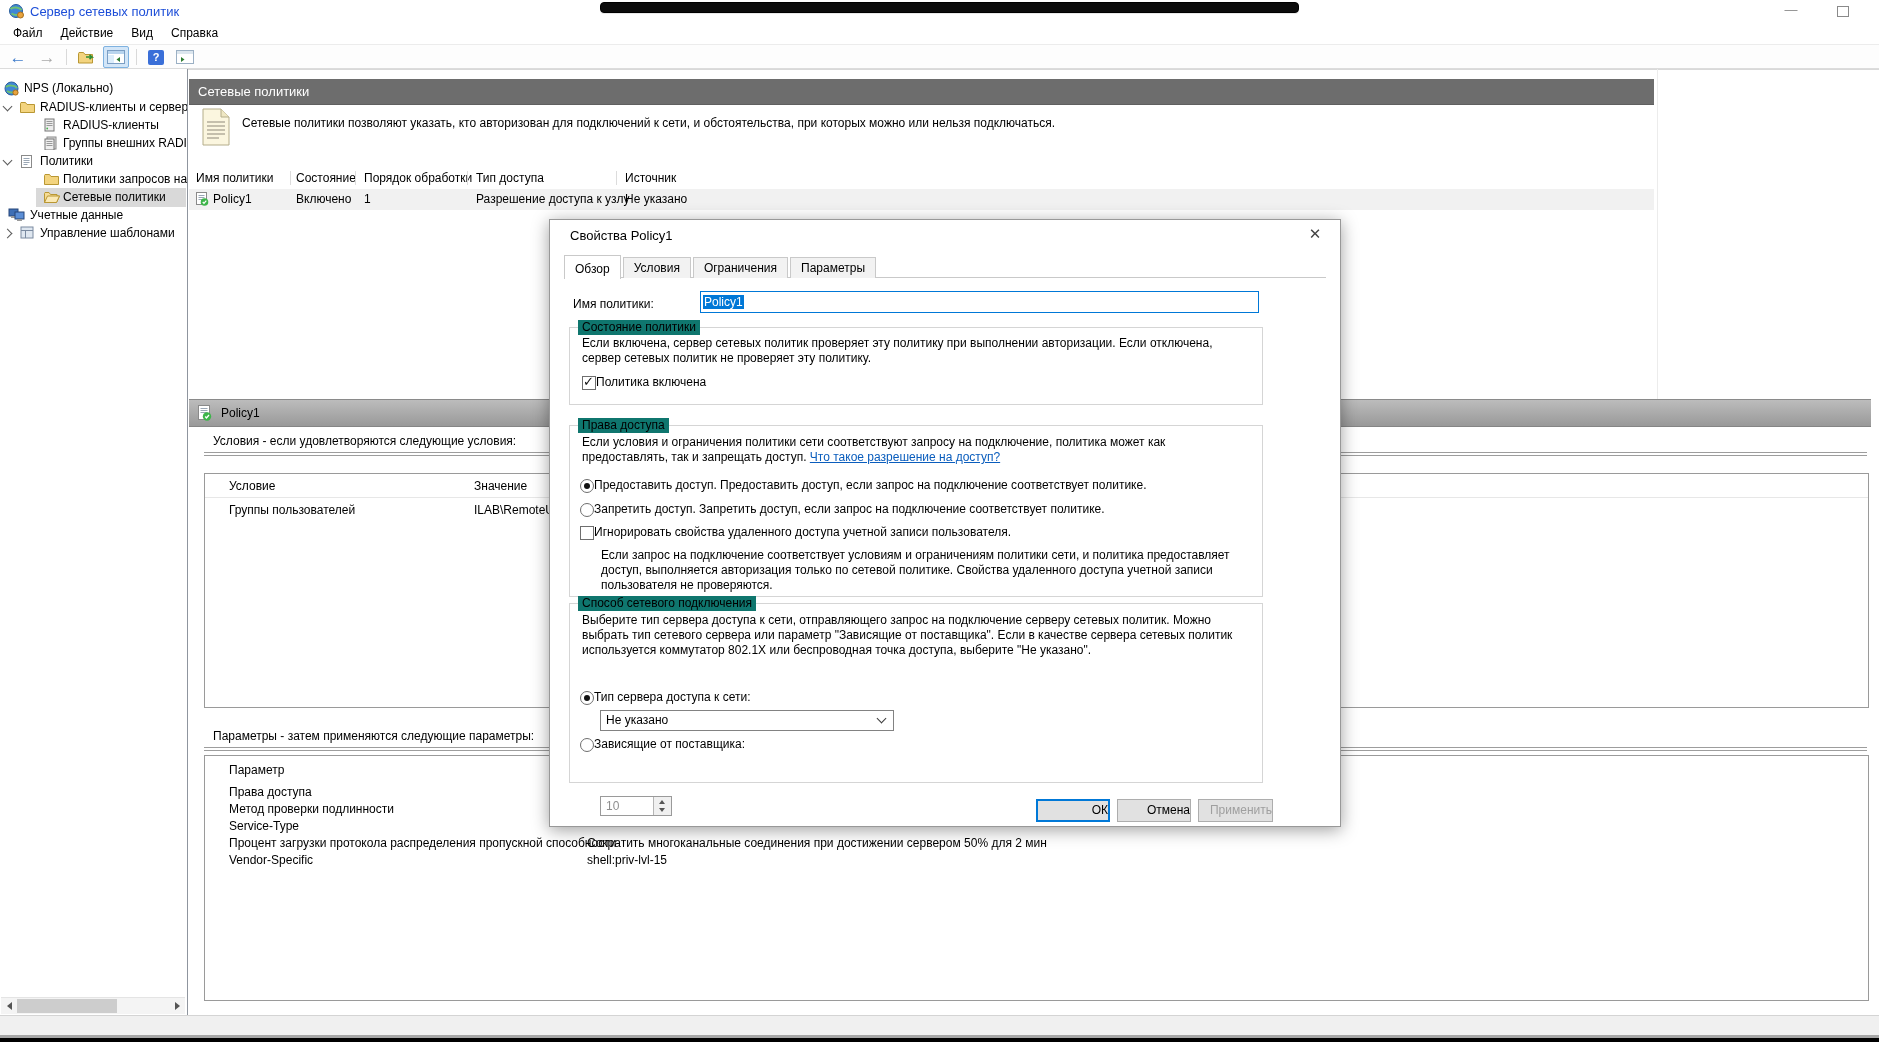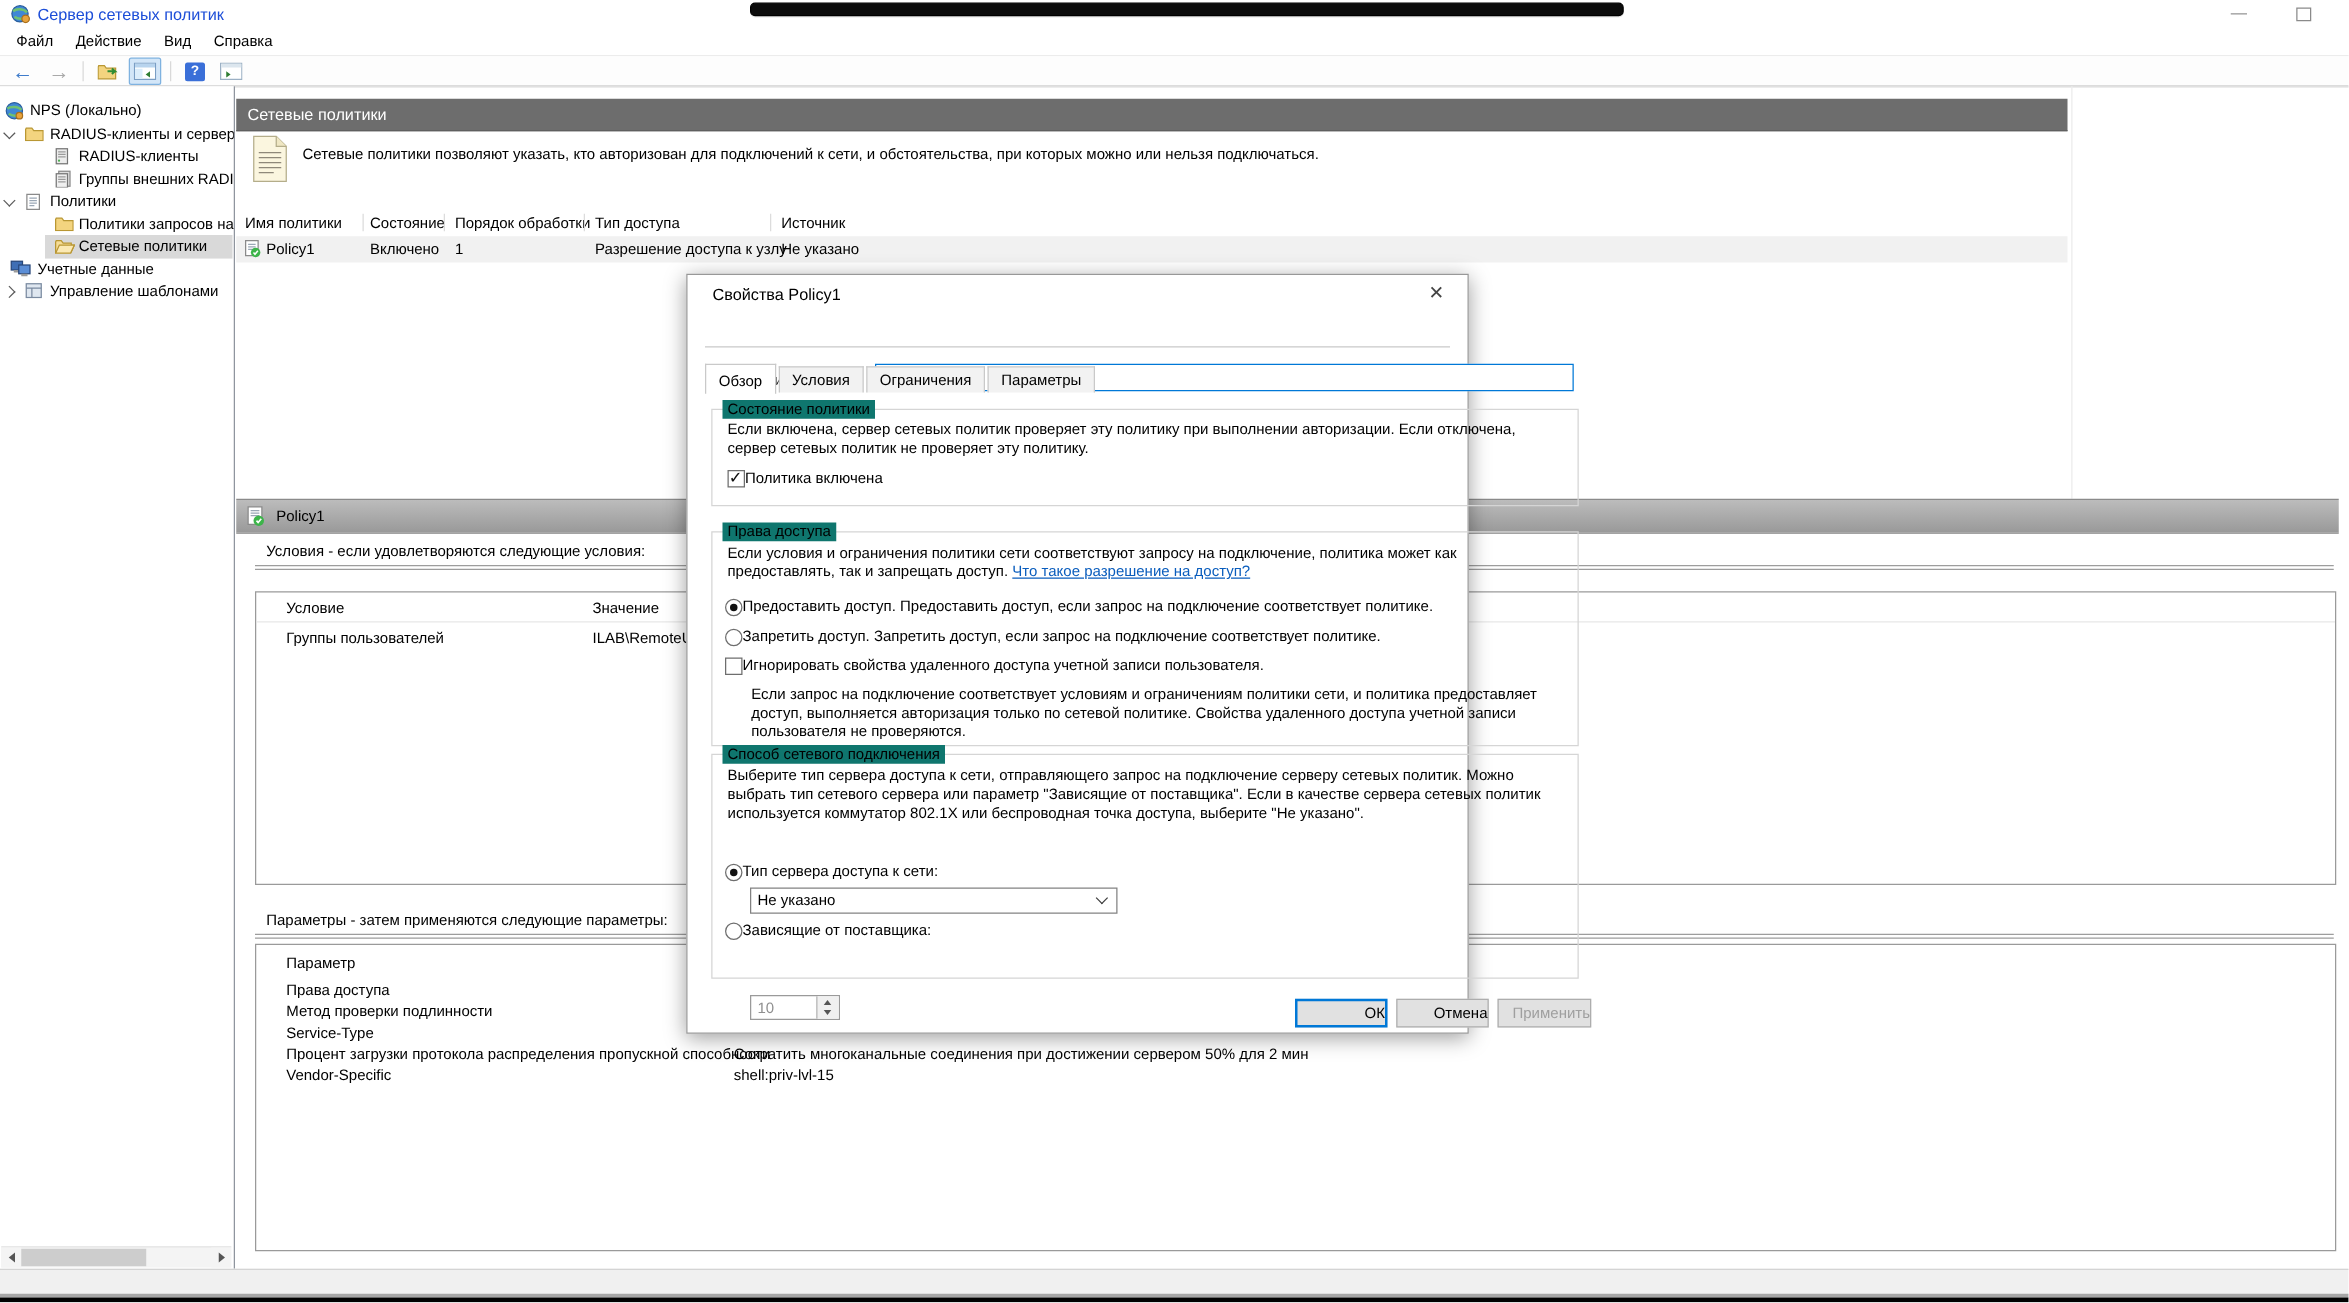--- a/index.html
+++ b/index.html
@@ -66,26 +66,26 @@
   .databox .hcell{position:absolute;top:4px;line-height:16px;white-space:nowrap;}
   .databox .hline{position:absolute;left:0;right:0;top:23px;height:1px;background:#e7e7e7;}
   .databox .rcell{position:absolute;line-height:16px;white-space:nowrap;}
 
   
   .statusbar{position:absolute;left:0;top:1015px;width:1879px;height:20px;background:#f0f0f0;border-top:1px solid #d4d4d4;}
   .graystrip{position:absolute;left:0;top:1035px;width:1879px;height:3px;background:#a6a6a6;}
   .blackstrip{position:absolute;left:0;top:1038px;width:1879px;height:4px;background:#000;}
 
   
-  .dialog{position:absolute;left:549px;top:219px;width:626px;height:608px;background:#fff;border:1px solid #989898;box-sizing:border-box;box-shadow:0 3px 16px rgba(0,0,0,.38);z-index:50;}
+  .dialog{position:absolute;left:549px;top:219px;width:792px;height:608px;background:#fff;border:1px solid #989898;box-sizing:border-box;box-shadow:0 3px 16px rgba(0,0,0,.38);z-index:50;}
   .dlg-title{position:absolute;left:20px;top:8px;font-size:13px;}
   .dlg-close{position:absolute;right:14px;top:5px;font-size:15px;color:#444;width:22px;text-align:center;}
   .tabline{position:absolute;left:14px;right:14px;top:57px;height:1px;background:#c9c9c9;}
   .tabs{position:absolute;left:14px;top:34px;display:flex;align-items:flex-end;}
-  .tab{padding:3px 10px 3px 10px;border:1px solid #c9c9c9;border-bottom:none;background:#f2f2f2;margin-right:2px;position:relative;z-index:1;line-height:14px;margin-top:36px;}
+  .tab{padding:3px 10px 3px 10px;border:1px solid #c9c9c9;border-bottom:none;background:#f2f2f2;margin-right:2px;position:relative;z-index:1;line-height:14px;}
   .tab.active{background:#fff;padding-top:6px;z-index:3;top:1px;}
   .fldlabel{position:absolute;left:23px;top:77px;}
   .textinput{position:absolute;left:150px;top:71px;width:557px;height:20px;border:1px solid #0078d7;background:#fff;line-height:20px;box-sizing:content-box;}
   .seltext{background:#0078d7;color:#fff;margin-left:2px;padding:0 1px;}
   .gb{position:absolute;left:19px;width:694px;border:1px solid #d5d5d5;box-sizing:border-box;}
   .gb-legend{position:absolute;left:8px;top:-8px;background:#0f766e;padding:0 4px;line-height:15px;}
   .gb-text{position:absolute;line-height:15px;}
   .opt{position:absolute;display:flex;gap:0;align-items:center;}
   .rad{flex:none;width:12px;height:12px;border:1px solid #6e6e6e;border-radius:50%;background:#fff;margin-top:1px;}
   .rad.on::after{content:"";display:block;width:6px;height:6px;border-radius:50%;background:#111;margin:3px;}

